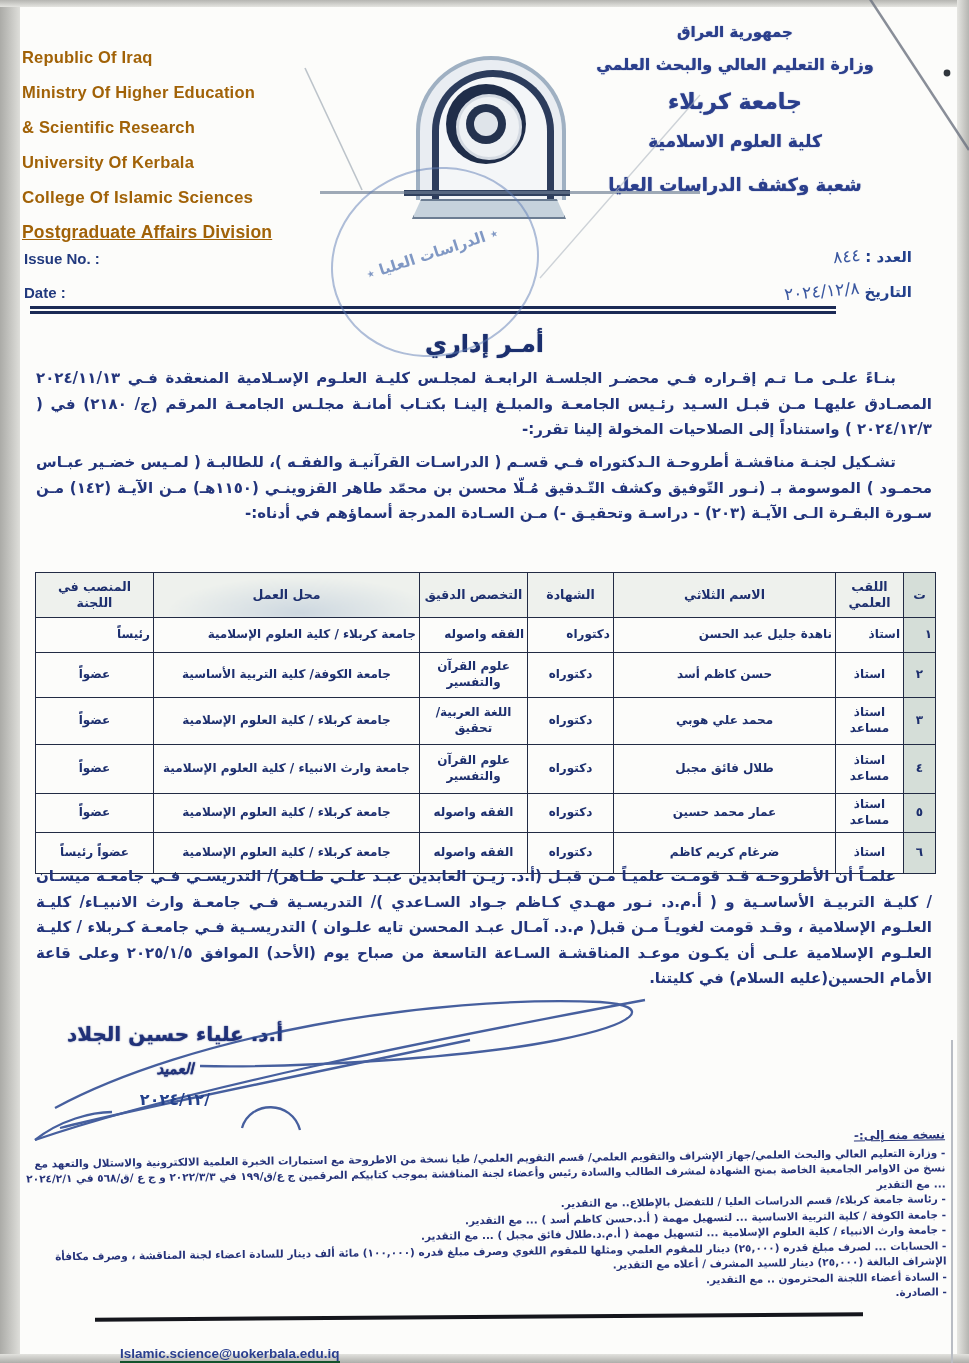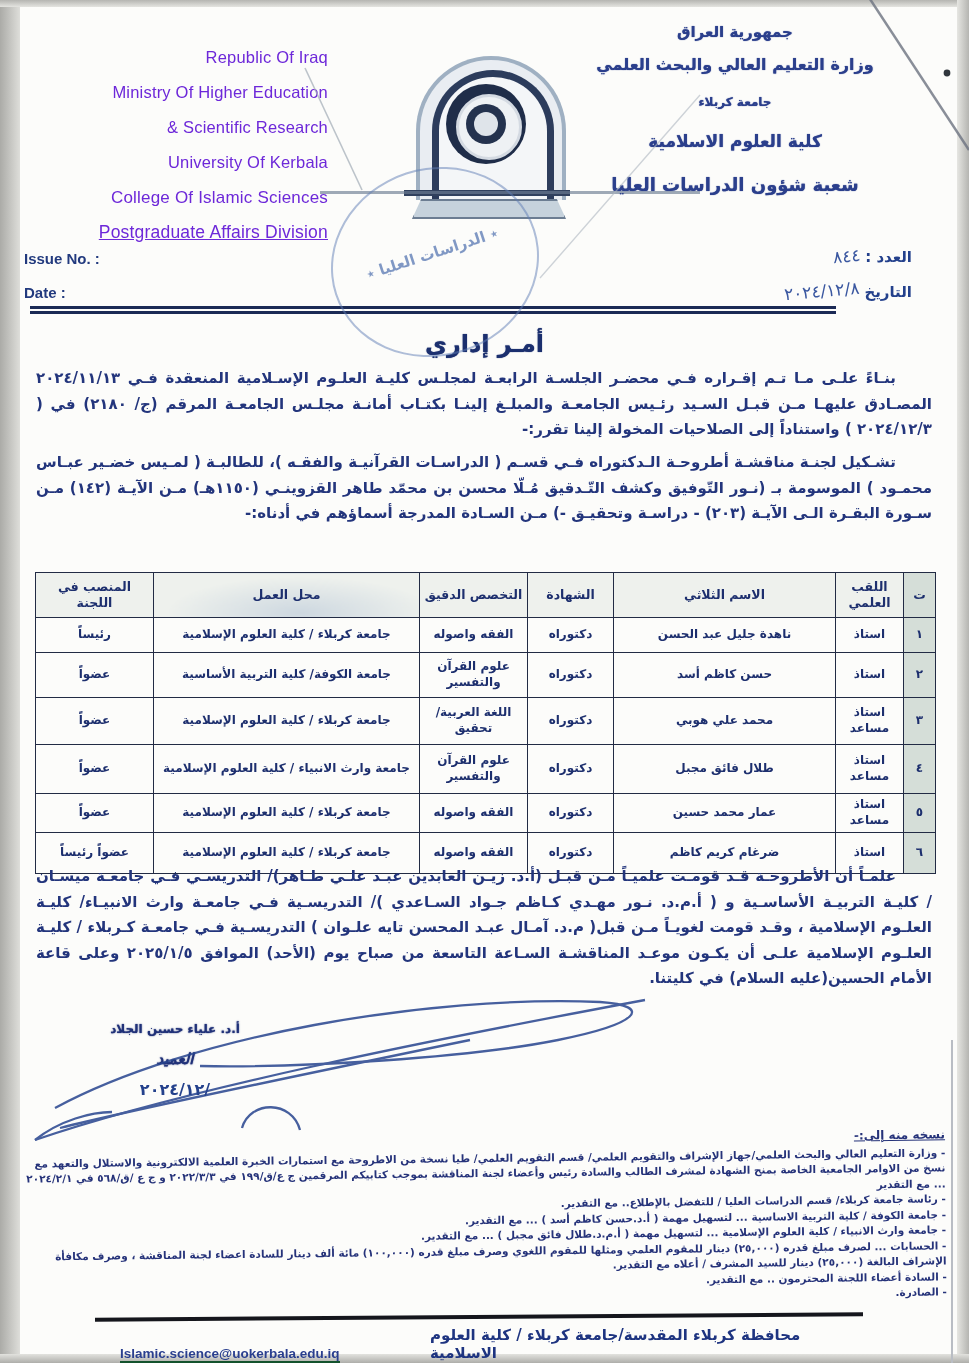--- a/index.html
+++ b/index.html
@@ -7,33 +7,33 @@
           font-family:"DejaVu Sans","Liberation Sans",sans-serif;color:#22347c;}
   
   .edge{position:absolute;background:#c9c9c5;}
   .edge.left{left:0;top:0;width:20px;height:1363px;background:linear-gradient(90deg,#ababa7,#dededa);}
   .edge.top{left:0;top:0;width:969px;height:7px;background:linear-gradient(#b5b5b1,#e4e4e0);}
   .edge.right{right:0;top:0;width:12px;height:1363px;background:linear-gradient(270deg,#b5b5b1,#e6e6e2);}
   .edge.bottom{left:0;bottom:0;width:969px;height:9px;background:linear-gradient(0deg,#aeaeaa,#e2e2de);}
   .rightline{position:absolute;left:951px;top:1040px;width:2px;height:323px;background:#b9bdc4;}
 
   
-  .hdr-left{position:absolute;left:22px;top:40px;width:306px;text-align:right;
-            font-family:"Liberation Sans","DejaVu Sans",sans-serif;font-weight:400;
-            font-size:16.5px;line-height:35px;color:#6d28d9;letter-spacing:.2px;}
+  .hdr-left{position:absolute;left:22px;top:40px;width:306px;text-align:left;
+            font-family:"Liberation Sans","DejaVu Sans",sans-serif;font-weight:700;
+            font-size:16.5px;line-height:35px;color:#a16207;letter-spacing:.2px;}
   .hdr-left .l5{font-size:17px;}
   .hdr-left .l6{font-size:17.5px;text-decoration:underline;}
   .meta-en{position:absolute;left:24px;font-weight:800;font-size:15px;color:#223a7e;
            font-family:"Liberation Sans","DejaVu Sans",sans-serif;}
   .hdr-right{position:absolute;left:585px;top:17px;width:300px;text-align:center;direction:rtl;
              font-weight:900;color:#2b3f8c;}
   .hdr-right div{text-shadow:0 0 1px #2b3f8c;}
   .ar1{font-size:15px;line-height:30px;}
   .ar2{font-size:16px;line-height:36px;}
-  .ar3{font-size:12px;line-height:38px;}
+  .ar3{font-size:22px;line-height:38px;}
   .ar4{font-size:17px;line-height:40px;}
   .ar5{font-size:18px;line-height:48px;letter-spacing:1px;}
   .meta-ar{position:absolute;direction:rtl;text-align:right;font-weight:900;font-size:15px;color:#24418c;}
   .hand{font-weight:400;color:#3a57a0;display:inline-block;transform:rotate(-5deg);
         font-size:17px;letter-spacing:2px;}
 
   
   .logo{position:absolute;left:398px;top:52px;width:180px;height:170px;}
   .arch{position:absolute;left:18px;top:4px;width:142px;height:140px;background:#e9edf2;
         border:4px solid #9fb0c2;border-bottom:none;border-radius:80px 80px 0 0;}
@@ -72,27 +72,27 @@
   
   table.committee{position:absolute;left:35px;top:572px;width:900px;border-collapse:collapse;
         direction:rtl;font-size:12px;font-weight:700;color:#1d2f6e;table-layout:fixed;}
   .committee th,.committee td{border:1.8px solid #222b44;text-align:center;vertical-align:middle;
         padding:2px 3px;line-height:1.3;}
   .committee thead th{height:40px;background:rgba(200,211,203,.28);font-size:12.5px;}
   .committee td:first-child,.committee th:first-child{background:rgba(160,182,170,.42);}
   .committee th.smudge{background:
       radial-gradient(ellipse at 55% 90%,rgba(120,150,190,.28),rgba(0,0,0,0) 65%),
       rgba(200,211,203,.28);}
-  .committee tr.r1 td{height:30px;} .committee tr.r2 td{height:40px;}
+  .committee tr.r1 td{height:30px;text-align:right;} .committee tr.r2 td{height:40px;}
   .committee tr.r3 td{height:42px;} .committee tr.r4 td{height:44px;}
   .committee tr.r5 td{height:34px;} .committee tr.r6 td{height:36px;}
 
   
   .sig{position:absolute;left:55px;top:1022px;width:240px;text-align:center;direction:rtl;z-index:20;}
-  .sig-name{font-size:12px;font-weight:900;color:#203178;text-shadow:0 0 1.5px #203178;letter-spacing:1px;}
+  .sig-name{font-size:20px;font-weight:900;color:#203178;text-shadow:0 0 1.5px #203178;letter-spacing:1px;}
   .sig-role{margin-top:14px;font-size:15px;font-weight:900;color:#203178;text-shadow:0 0 1.5px #203178;font-style:italic;}
   .sig-date{margin-top:12px;font-size:16px;font-weight:800;color:#24418c;letter-spacing:1px;}
 
   
   .dist{position:absolute;left:22px;top:1133px;width:924px;direction:rtl;text-align:right;
         font-size:10.5px;line-height:15.5px;font-weight:700;color:#26337a;transform:rotate(-.7deg);}
   .dist-head{font-size:12px;text-decoration:underline;font-weight:900;margin-bottom:2px;}
   .dist-item{margin:0;}
 
   
@@ -140,21 +140,21 @@
 
   <div class="stamp">
     <span>٭ الدراسات العليا ٭</span>
   </div>
 
   <div class="hdr-right">
     <div class="ar1">جمهورية العراق</div>
     <div class="ar2">وزارة التعليم العالي والبحث العلمي</div>
     <div class="ar3">جامعة كربلاء</div>
     <div class="ar4">كلية العلوم الاسلامية</div>
-    <div class="ar5">شعبة شؤون الدراسات العليا</div>
+    <div class="ar5">شعبة وكشف الدراسات العليا</div>
   </div>
   <div class="meta-ar" style="left:690px;top:246px;width:222px;">
     <span>العدد :</span>
     <span class="hand" dir="ltr">٨٤٤</span>
   </div>
   <div class="meta-ar" style="left:660px;top:281px;width:252px;">
     <span>التاريخ</span>
     <span class="hand" dir="ltr">٢٠٢٤/١٢/٨</span>
   </div>
 
@@ -257,21 +257,20 @@
     <div class="dist-item">- وزارة التعليم العالي والبحث العلمي/جهاز الإشراف والتقويم العلمي/ قسم التقويم العلمي/ طيا نسخة من الاطروحة مع استمارات الخبرة العلمية الالكترونية والاستلال والتعهد مع نسخ من الاوامر الجامعية الخاصة بمنح الشهادة لمشرف الطالب والسادة رئيس وأعضاء لجنة المناقشة بموجب كتابيكم المرقمين ج ع/ق/١٩٩ في ٢٠٢٢/٣/٣ و ج ع /ق/٥٦٨ في ٢٠٢٤/٢/١ ... مع التقدير</div>
     <div class="dist-item">- رئاسة جامعة كربلاء/ قسم الدراسات العليا / للتفضل بالإطلاع.. مع التقدير.</div>
     <div class="dist-item">- جامعة الكوفة / كلية التربية الاساسية ... لتسهيل مهمة ( أ.د.حسن كاظم أسد ) ... مع التقدير.</div>
     <div class="dist-item">- جامعة وارث الانبياء / كلية العلوم الإسلامية ... لتسهيل مهمة ( أ.م.د.طلال فائق مجبل ) ... مع التقدير.</div>
     <div class="dist-item">- الحسابات ... لصرف مبلغ قدره (٢٥,٠٠٠) دينار للمقوم العلمي ومثلها للمقوم اللغوي وصرف مبلغ قدره (١٠٠,٠٠٠) مائة ألف دينار للسادة اعضاء لجنة المناقشة ، وصرف مكافأة الإشراف البالغة (٢٥,٠٠٠) دينار للسيد المشرف / أعلاه مع التقدير.</div>
     <div class="dist-item">- السادة أعضاء اللجنة المحترمون .. مع التقدير.</div>
     <div class="dist-item">- الصادرة.</div>
   </div>
 
   <div class="foot-line"></div>
-  <div class="foot-ar">محافظة كربلاء المقدسة/جامعة كربلاء / كلية العلوم الاسلامية</div>
   <span class="foot-mail">Islamic.science@uokerbala.edu.iq</span>
 
   <svg class="overlay" viewBox="0 0 969 1363">
 
     <path d="M 868 -4 L 969 150" stroke="#6b7280" stroke-width="2.5" fill="none" opacity=".8"></path>
     <circle cx="947" cy="73" r="3.4" fill="#30363d"></circle>
 
     <path d="M 305 68 L 362 190" stroke="#a7b0ba" stroke-width="1.6" fill="none" opacity=".75"></path>
     <path d="M 540 278 L 700 95" stroke="#aeb6c0" stroke-width="1.4" fill="none" opacity=".6"></path>
 

